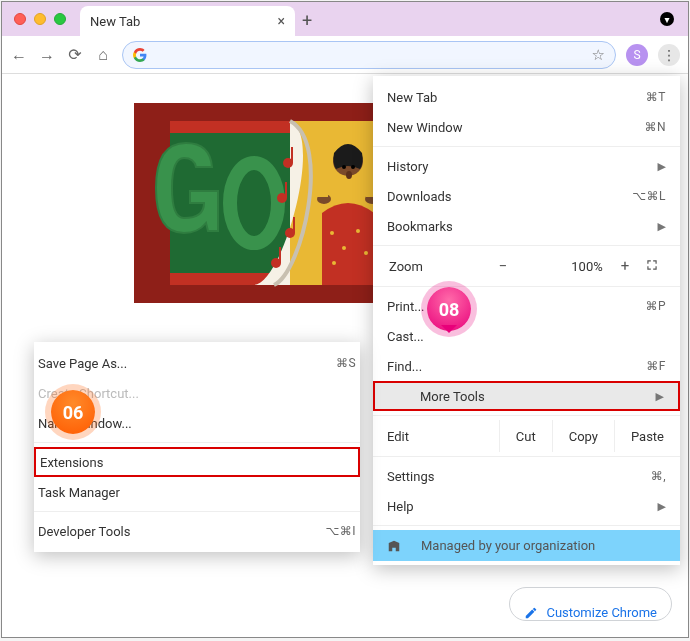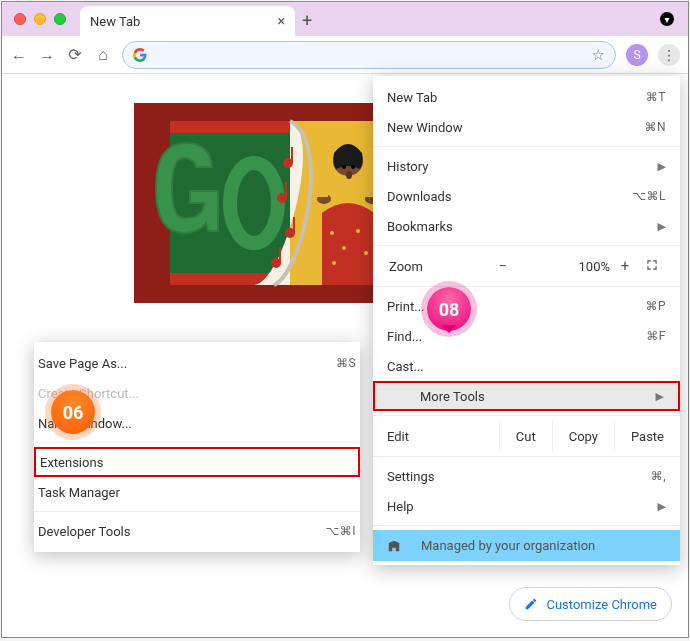--- a/index.html
+++ b/index.html
@@ -21,33 +21,33 @@
   .nav-ic { color:#666; font-size:16px; width:18px; text-align:center; }
   .omnibox { flex:1; height:28px; border:1px solid #a9c5f4; border-radius:14px; background:#f1f6ff; display:flex; align-items:center; padding:0 10px; gap:8px; }
   .g-logo { width:14px; height:14px; }
   .g-logo svg { width:14px; height:14px; display:block; }
   .star { margin-left:auto; color:#777; font-size:15px; }
   .avatar { width:22px; height:22px; border-radius:50%; background:#b892f0; color:#fff; font-size:12px; display:flex; align-items:center; justify-content:center; }
   .kebab { width:22px; height:22px; border-radius:50%; background:#e7e7e7; display:flex; align-items:center; justify-content:center; color:#555; font-size:14px; }
   
   .content { position:absolute; top:74px; left:0; right:0; bottom:0; background:#fff; }
   .doodle { position:absolute; left:132px; top:27px; width:410px; height:200px; }
-  .customize { position:absolute; right:16px; bottom:16px; height:34px; padding:0 14px; border:1px solid #d0d3d7; border-radius:17px; background:#fff; display:flex; align-items:center; gap:8px; font-size:13px; color:#1a73e8; }
+  .customize { position:absolute; right:16px; bottom:16px; height:34px; padding:0 14px; border:1px solid #d0d3d7; border-radius:17px; background:#fff; display:flex; align-items:flex-end; gap:8px; font-size:13px; color:#1a73e8; }
   .customize svg { width:14px; height:14px; }
   
   .menu { position:absolute; top:74px; right:8px; width:307px; background:#fff; box-shadow:0 4px 18px rgba(0,0,0,.25); font-size:13px; color:#333; padding-top:6px; padding-bottom:4px; }
   .mi { height:30px; display:flex; align-items:center; padding:0 14px; }
   .mi .lab { flex:1; }
   .mi .short { color:#666; font-size:12px; letter-spacing:.5px;}
   .mi .chev { color:#777; font-size:11px; }
   .sep { height:1px; background:#eee; margin:4px 0; }
   .zoomrow { height:32px; display:flex; align-items:center; padding:0 16px; gap:0; }
   .zoomrow .lab { flex:1; }
   .zbtn { width:30px; text-align:center; color:#555; font-size:15px; }
-  .zval { width:46px; text-align:right;margin-left:46px; }
+  .zval { width:46px; text-align:center;margin-left:46px; }
   .full { width:24px; text-align:center; }
   .full svg { width:14px; height:14px; }
   .editrow { display:flex; align-items:center; height:32px; padding:0 0 0 14px; }
   .editrow .lab { flex:1; }
   .ebtn { border-left:1px solid #eee; height:32px; display:flex; align-items:center; justify-content:center; padding:0 16px; }
   .hi { border:2px solid #d90000; background:#e9e9e9;padding-left:45px; }
   .managed { display:flex; align-items:center; gap:20px; padding:8px 14px; color:#555; background:#7dd3fc; }
   .managed svg{width:14px;height:14px;}
   
   .submenu { position:absolute; left:32px; top:340px; width:326px; background:#fff; box-shadow:0 4px 18px rgba(0,0,0,.25); font-size:13px; color:#333; padding:6px 0; }
@@ -198,25 +198,25 @@
       <span class="full"><svg viewBox="0 0 24 24">
             <path fill="#555" d="M4 4h6v2H6v4H4V4zm10 0h6v6h-2V6h-4V4zM4 14h2v4h4v2H4v-6zm14 0h2v6h-6v-2h4v-4z"></path>
           </svg></span>
     </div>
     <div class="sep"></div>
     <div class="mi">
         <span class="lab">Print...</span>
         <span class="short">⌘P</span>
       </div>
     <div class="mi">
+        <span class="lab">Cast...</span>
+      </div>
+    <div class="mi">
         <span class="lab">Find...</span>
         <span class="short">⌘F</span>
-      </div>
-    <div class="mi">
-        <span class="lab">Cast...</span>
       </div>
     <div class="mi hi">
         <span class="lab">More Tools</span>
         <span class="chev">▶</span>
       </div>
     <div class="sep"></div>
     <div class="editrow">
       <span class="lab">Edit</span>
       <span class="ebtn">Cut</span>
       <span class="ebtn">Copy</span>

